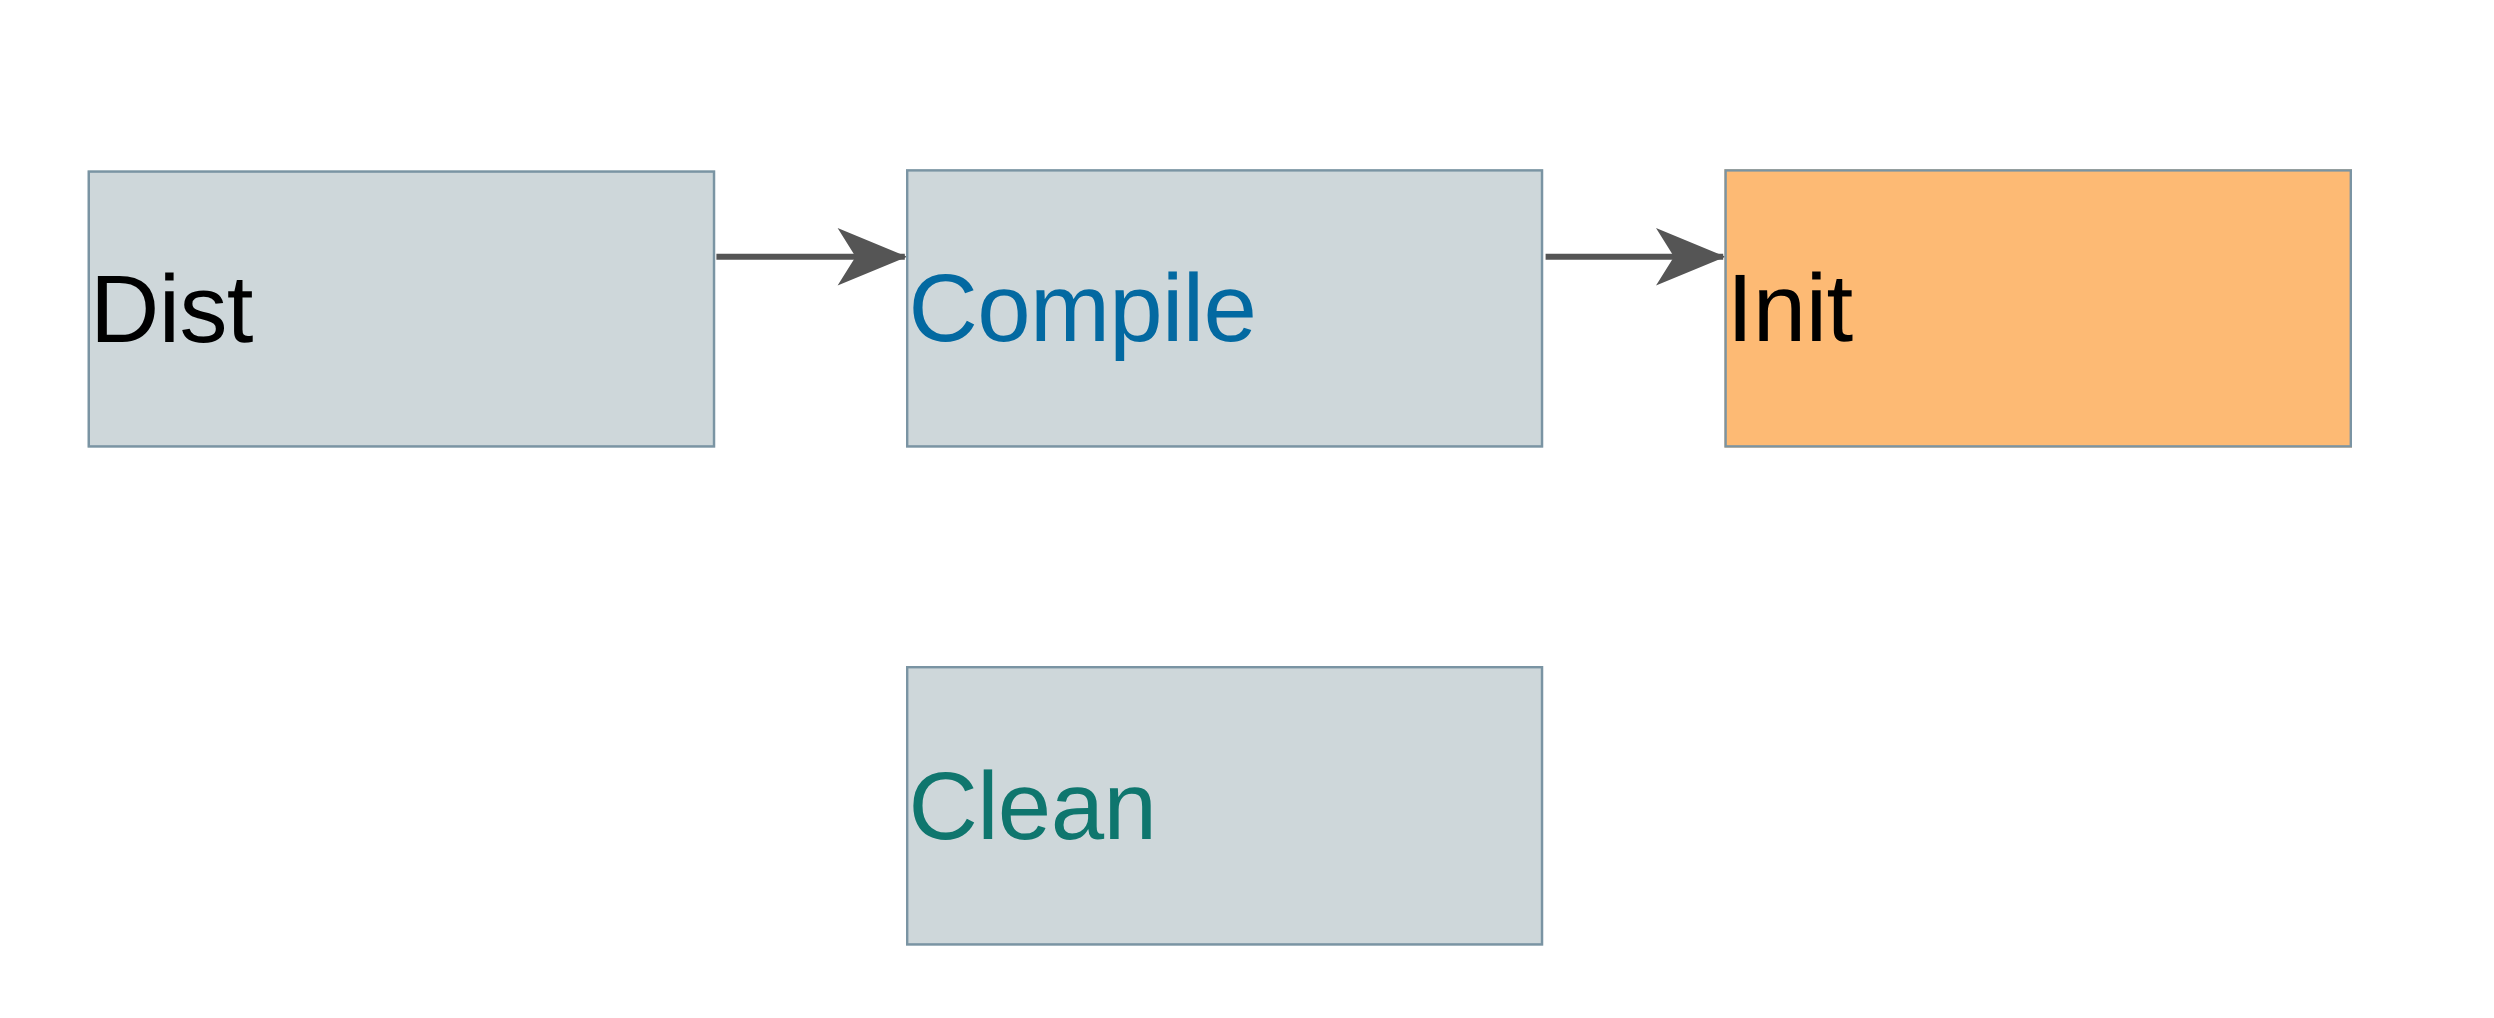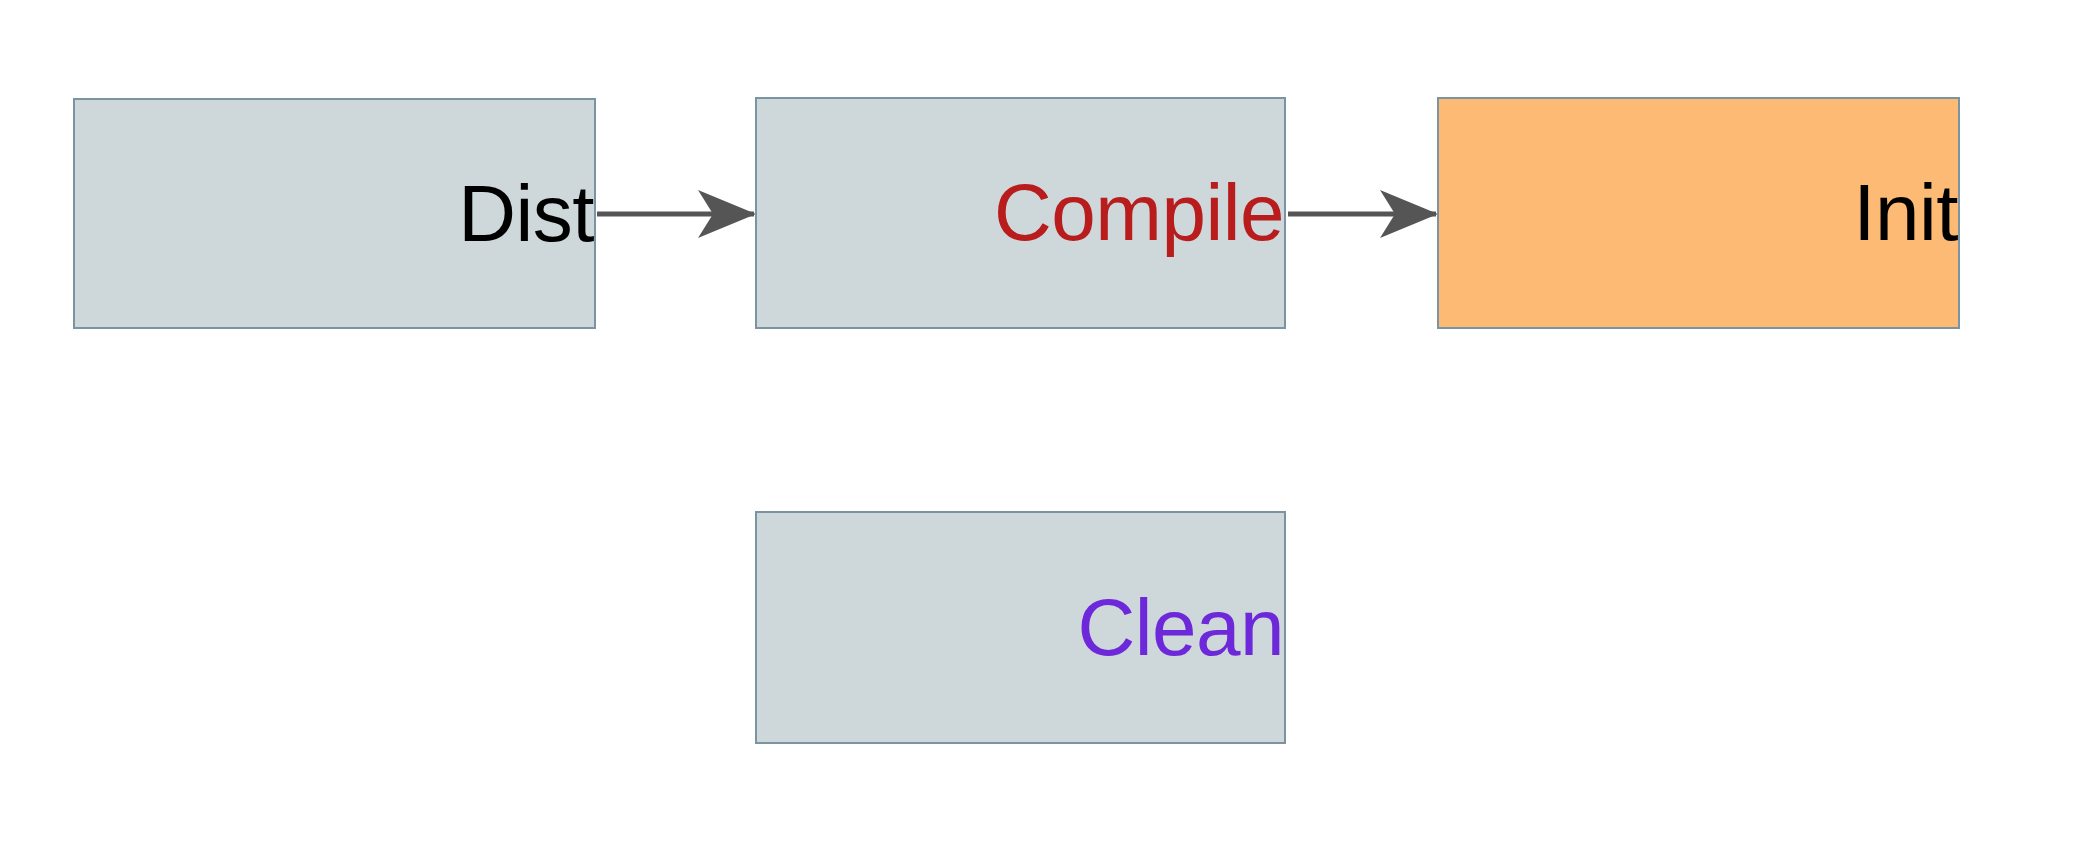--- a/index.html
+++ b/index.html
@@ -26,21 +26,22 @@
     height: 848px;
     pointer-events: none;
   }
   .node {
     position: absolute;
     box-sizing: border-box;
     background: #ced7da;
     border: 2px solid #a21caf;
     display: flex;
     align-items: center;
-    justify-content: flex-end;
+    justify-content: flex-start;
+    margin-top: 44px;
   }
   .node-label {
     font-family: "Liberation Sans", sans-serif;
     font-size: 80px;
     font-weight: 400;
     color: #000000;
     line-height: 1;
     letter-spacing: -0.5px;
     white-space: nowrap;
     user-select: none;
@@ -61,23 +62,23 @@
         <line x1="597" y1="214" x2="754" y2="214" stroke="#555555" stroke-width="5" marker-end="url(#arrowhead)"></line>
         <line x1="1288" y1="214" x2="1436" y2="214" stroke="#555555" stroke-width="5" marker-end="url(#arrowhead)"></line>
       </g>
   </svg>
 
   <div id="nodes-group">
       <div class="node" style="left: 73px; top: 98px; width: 523px; height: 231px; background: rgb(206, 215, 218); border-color: rgb(122, 148, 163);">
         <span class="node-label" style="color: rgb(0, 0, 0);">Dist</span>
       </div>
       <div class="node" style="left: 755px; top: 97px; width: 531px; height: 232px; background: rgb(206, 215, 218); border-color: rgb(122, 148, 163);">
-        <span class="node-label" style="color: #b91c1c;">Compile</span>
+        <span class="node-label" style="color: #0369a1;">Compile</span>
       </div>
       <div class="node" style="left: 1437px; top: 97px; width: 523px; height: 232px; background: #fdba74; border-color: rgb(122, 148, 163);">
         <span class="node-label" style="color: rgb(0, 0, 0);">Init</span>
       </div>
       <div class="node" style="left: 755px; top: 511px; width: 531px; height: 233px; background: rgb(206, 215, 218); border-color: rgb(122, 148, 163);">
-        <span class="node-label" style="color: #6d28d9;">Clean</span>
+        <span class="node-label" style="color: #0f766e;">Clean</span>
       </div>
     </div>
 
 </div>
 
 </body></html>

